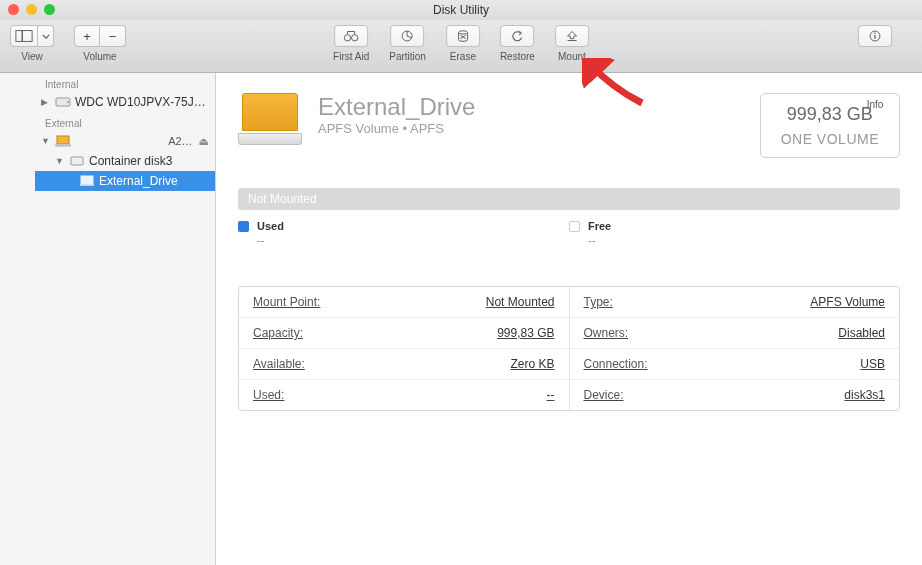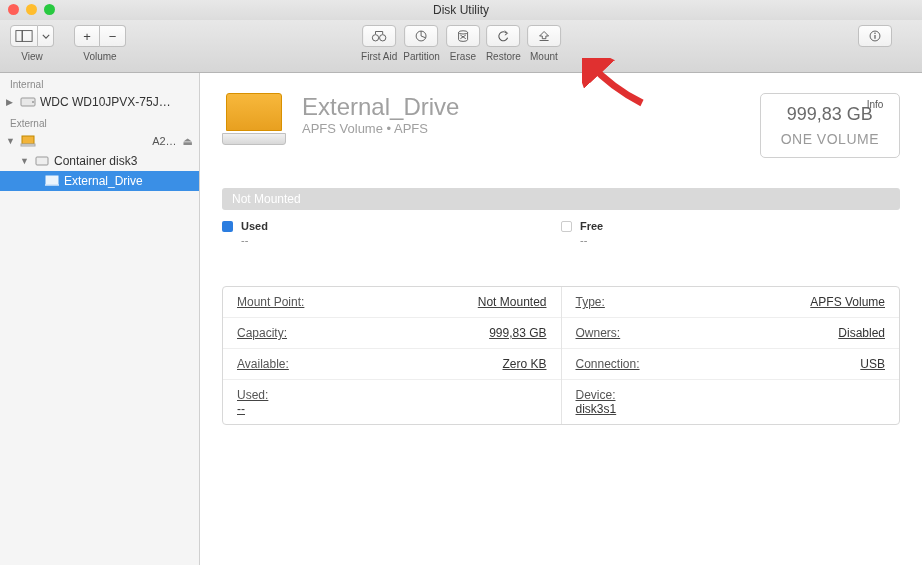--- a/index.html
+++ b/index.html
@@ -12,29 +12,29 @@
 .t-red { background:#ff5f57; } .t-yel { background:#ffbd2e; } .t-grn { background:#28c940; }
 
 
 .toolbar { height:53px; background: linear-gradient(#e8e8e8,#d6d6d6); border-bottom:1px solid #b5b5b5; display:flex; align-items:flex-start; padding:5px 10px 0 10px; position:relative; }
 .toolgroup { display:flex; flex-direction:column; align-items:center; margin-right:20px; }
 .toolbtnrow { display:flex; }
 .toolbtn { height:22px; min-width:34px; background:linear-gradient(#fdfdfd,#f1f1f1); border:1px solid #c0c0c0; border-radius:4px; display:flex; align-items:center; justify-content:center; font-size:13px; color:#444; cursor:default; }
 .toolbtn + .toolbtn.seg { border-left:none; border-top-left-radius:0; border-bottom-left-radius:0; }
 .toolbtn.segl { border-top-right-radius:0; border-bottom-right-radius:0; }
 .toollabel { font-size:10px; color:#555; margin-top:4px; }
-.toolbar-center { position:absolute; left:50%; transform:translateX(-50%); display:flex; gap:0; }
+.toolbar-center { position:absolute; left:50%; transform:translateX(-50%); display:flex; gap:14px; }
 .toolbar-center .toolgroup { margin-right:0; margin-left:0; }
 .toolbar-center .toolgroup + .toolgroup { margin-left:6px;text-align:center; }
 .toolbar-right { margin-left:auto;gap:48px; }
 .icon { width:18px; height:14px; display:inline-block; }
 
 
 .main { display:flex; height:calc(565px - 73px); }
-.sidebar { width:200px; background:#f5f5f5; border-right:1px solid #d0d0d0; font-size:12px; color:#333; overflow:hidden; }
+.sidebar { width:216px; background:#f5f5f5; border-right:1px solid #d0d0d0; font-size:12px; color:#333; overflow:hidden;padding-left:35px; }
 .sb-head { color:#8a8a8a; font-size:10px; padding:6px 10px 2px 10px; }
 .sb-row { display:flex; align-items:center; padding:3px 6px; cursor:default; }
 .sb-row .tri { width:10px; font-size:9px; color:#7a7a7a; }
 .sb-row .diskicon { width:16px; height:14px; margin:0 4px; display:inline-flex; align-items:center; justify-content:center; }
 .sb-row .label { flex:1; white-space:nowrap; overflow:hidden; text-overflow:ellipsis; }
 .sb-row.sel { background:#3a8fe6; color:#fff; }
 .sb-row.indent1 { padding-left:20px; }
 .sb-row.indent2 { padding-left:40px; }
 .eject { font-size:11px; color:#8a8a8a; margin-left:4px; }
 .sb-size { font-size:11px; color:#555; margin-right:2px; }
@@ -58,21 +58,21 @@
 .swatch { width:11px; height:11px; border-radius:2px; margin-top:1px; }
 .sw-blue { background:#2b7de0; }
 .sw-white { background:#fff; border:1px solid #ccc; }
 .legend-txt b { font-weight:600; color:#333; }
 .legend-txt .val { color:#888; margin-top:2px; }
 
 .info-table { border:1px solid #d8d8d8; border-radius:4px; margin-top:40px; display:flex; font-size:12px; color:#444; }
 .info-col { flex:1;text-decoration:underline; }
 .info-col:first-child { border-right:1px solid #e4e4e4; }
 .info-row { display:flex; justify-content:space-between; padding:8px 14px; border-bottom:1px solid #eee; }
-.info-row:last-child { border-bottom:none;flex-direction:column; }
+.info-row:last-child { border-bottom:none; }
 .info-row .k { color:#555; }
 .info-row .v { color:#333; }
 
 
 .arrow { position:absolute; left:582px; top:58px; width:70px; height:50px; pointer-events:none; }
 </style>
 </head>
 <body>
 
 <div class="titlebar">

